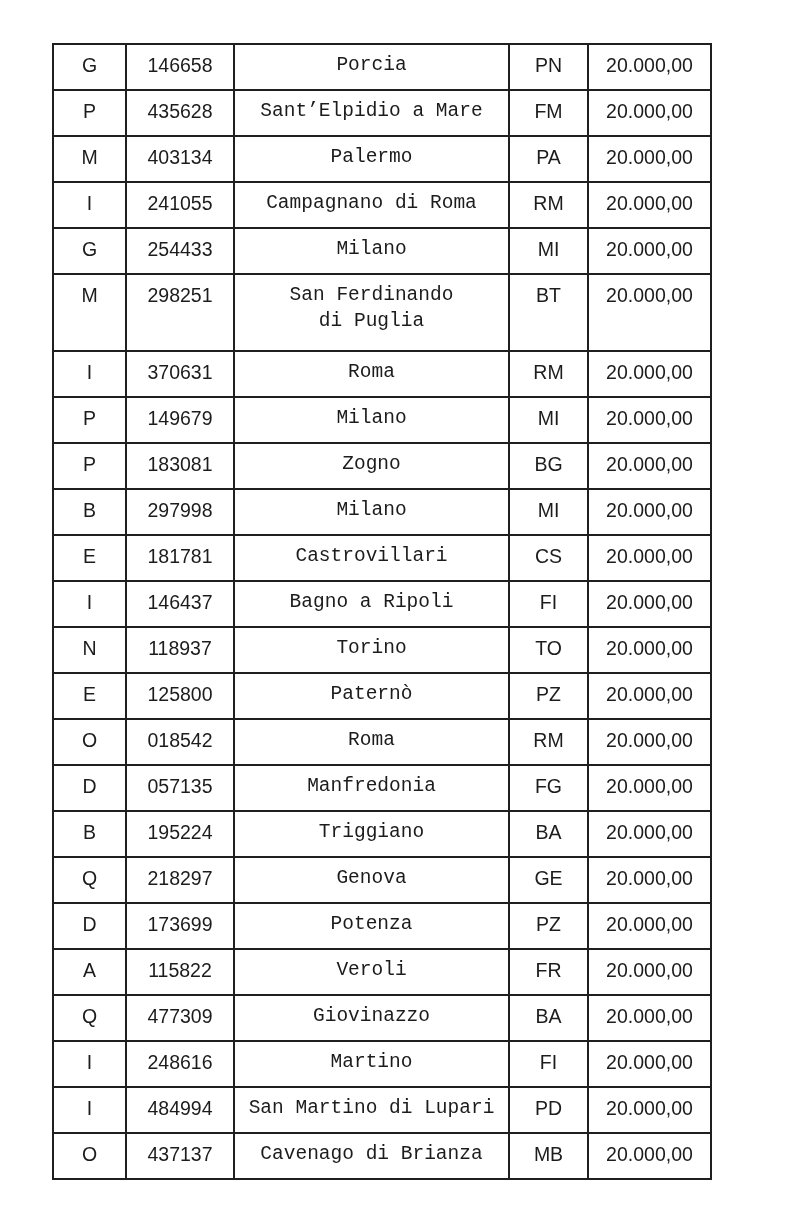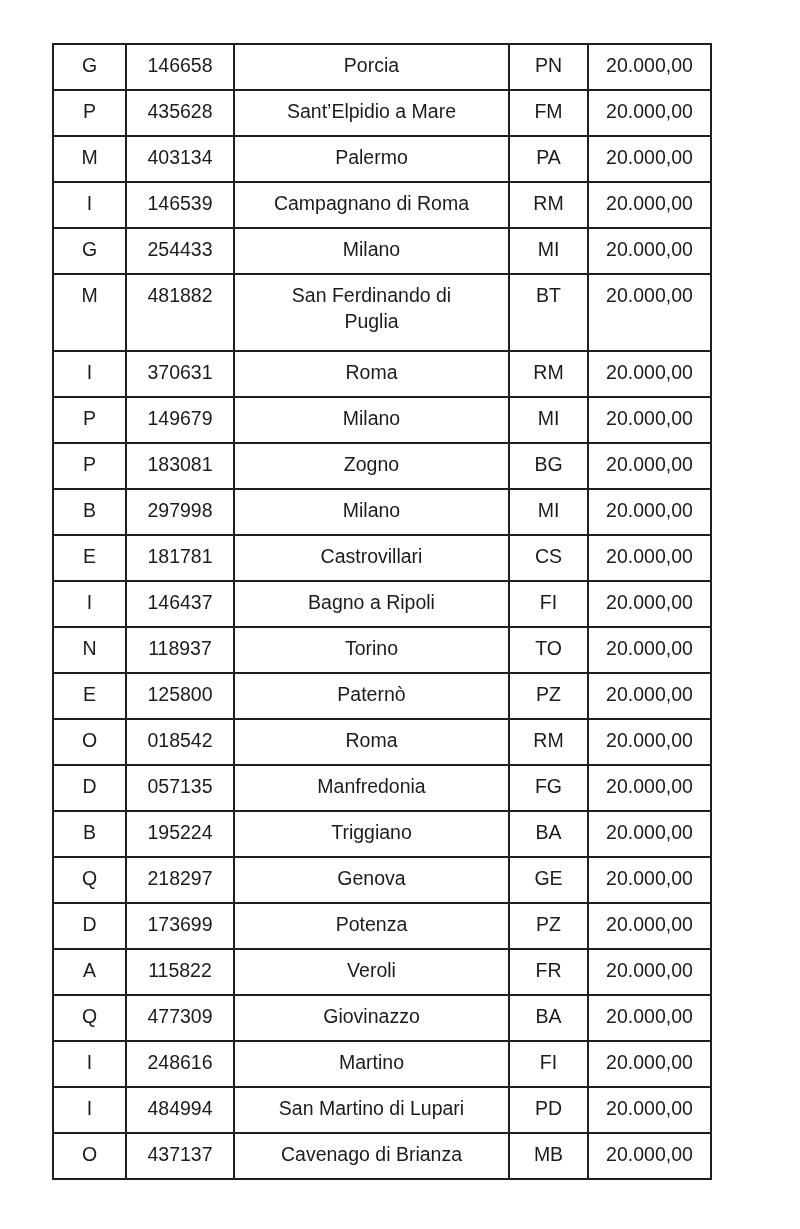--- a/index.html
+++ b/index.html
@@ -37,21 +37,21 @@
     border:2px solid var(--border-color);
     text-align:center;
     vertical-align:top;
     padding:7px 2px 5px;
     font-size:19.5px;
     line-height:1.35;
     height:46px;
     overflow:hidden;
     white-space:nowrap;
   }
-  td.city{white-space:normal;}
+  td.city{white-space:normal;font-family:Liberation Mono, monospace;}
   tr.two-line td{height:77px;}
   tr.two-line .city-text{
     display:inline-block;
     max-width:190px;
   }
 </style>
 </head>
 <body>
 
 <div class="sheet">
@@ -83,37 +83,37 @@
   <tr class="row">
     <td class="cell letter">M</td>
     <td class="cell code">403134</td>
     <td class="cell city"><span class="city-text">Palermo</span></td>
     <td class="cell prov">PA</td>
     <td class="cell amount">20.000,00</td>
   </tr>
 
   <tr class="row">
     <td class="cell letter">I</td>
-    <td class="cell code">146539</td>
+    <td class="cell code">241055</td>
     <td class="cell city"><span class="city-text">Campagnano di Roma</span></td>
     <td class="cell prov">RM</td>
     <td class="cell amount">20.000,00</td>
   </tr>
 
   <tr class="row">
     <td class="cell letter">G</td>
     <td class="cell code">254433</td>
     <td class="cell city"><span class="city-text">Milano</span></td>
     <td class="cell prov">MI</td>
     <td class="cell amount">20.000,00</td>
   </tr>
 
   <tr class="row two-line">
     <td class="cell letter">M</td>
-    <td class="cell code">481882</td>
+    <td class="cell code">298251</td>
     <td class="cell city"><span class="city-text">San Ferdinando di Puglia</span></td>
     <td class="cell prov">BT</td>
     <td class="cell amount">20.000,00</td>
   </tr>
 
   <tr class="row">
     <td class="cell letter">I</td>
     <td class="cell code">370631</td>
     <td class="cell city"><span class="city-text">Roma</span></td>
     <td class="cell prov">RM</td>

